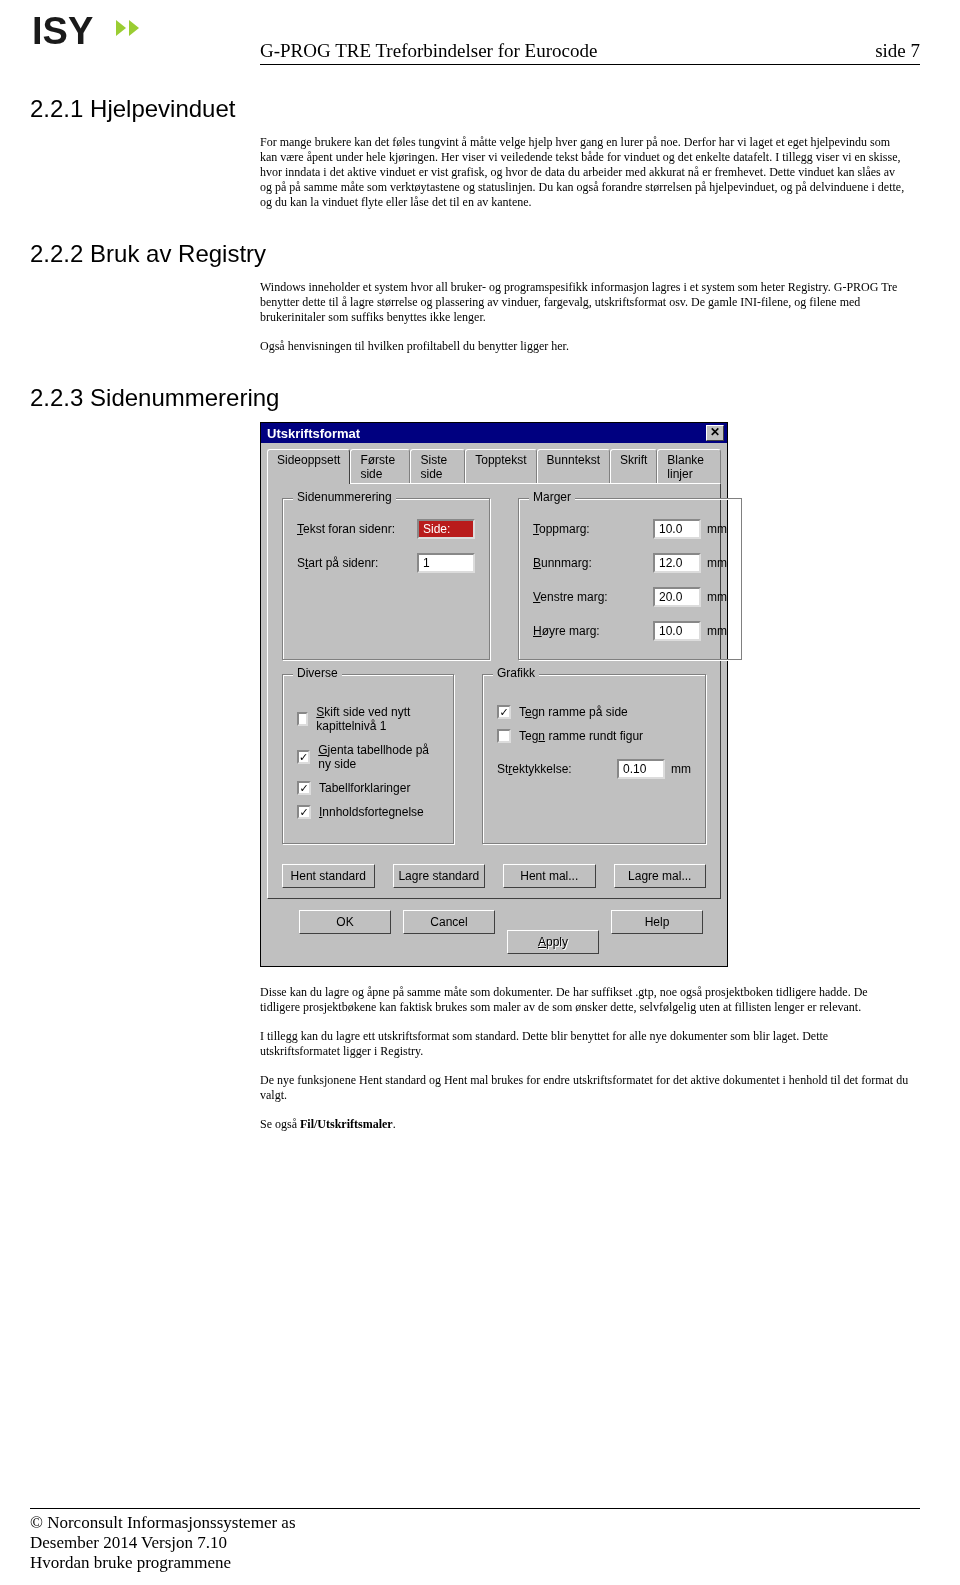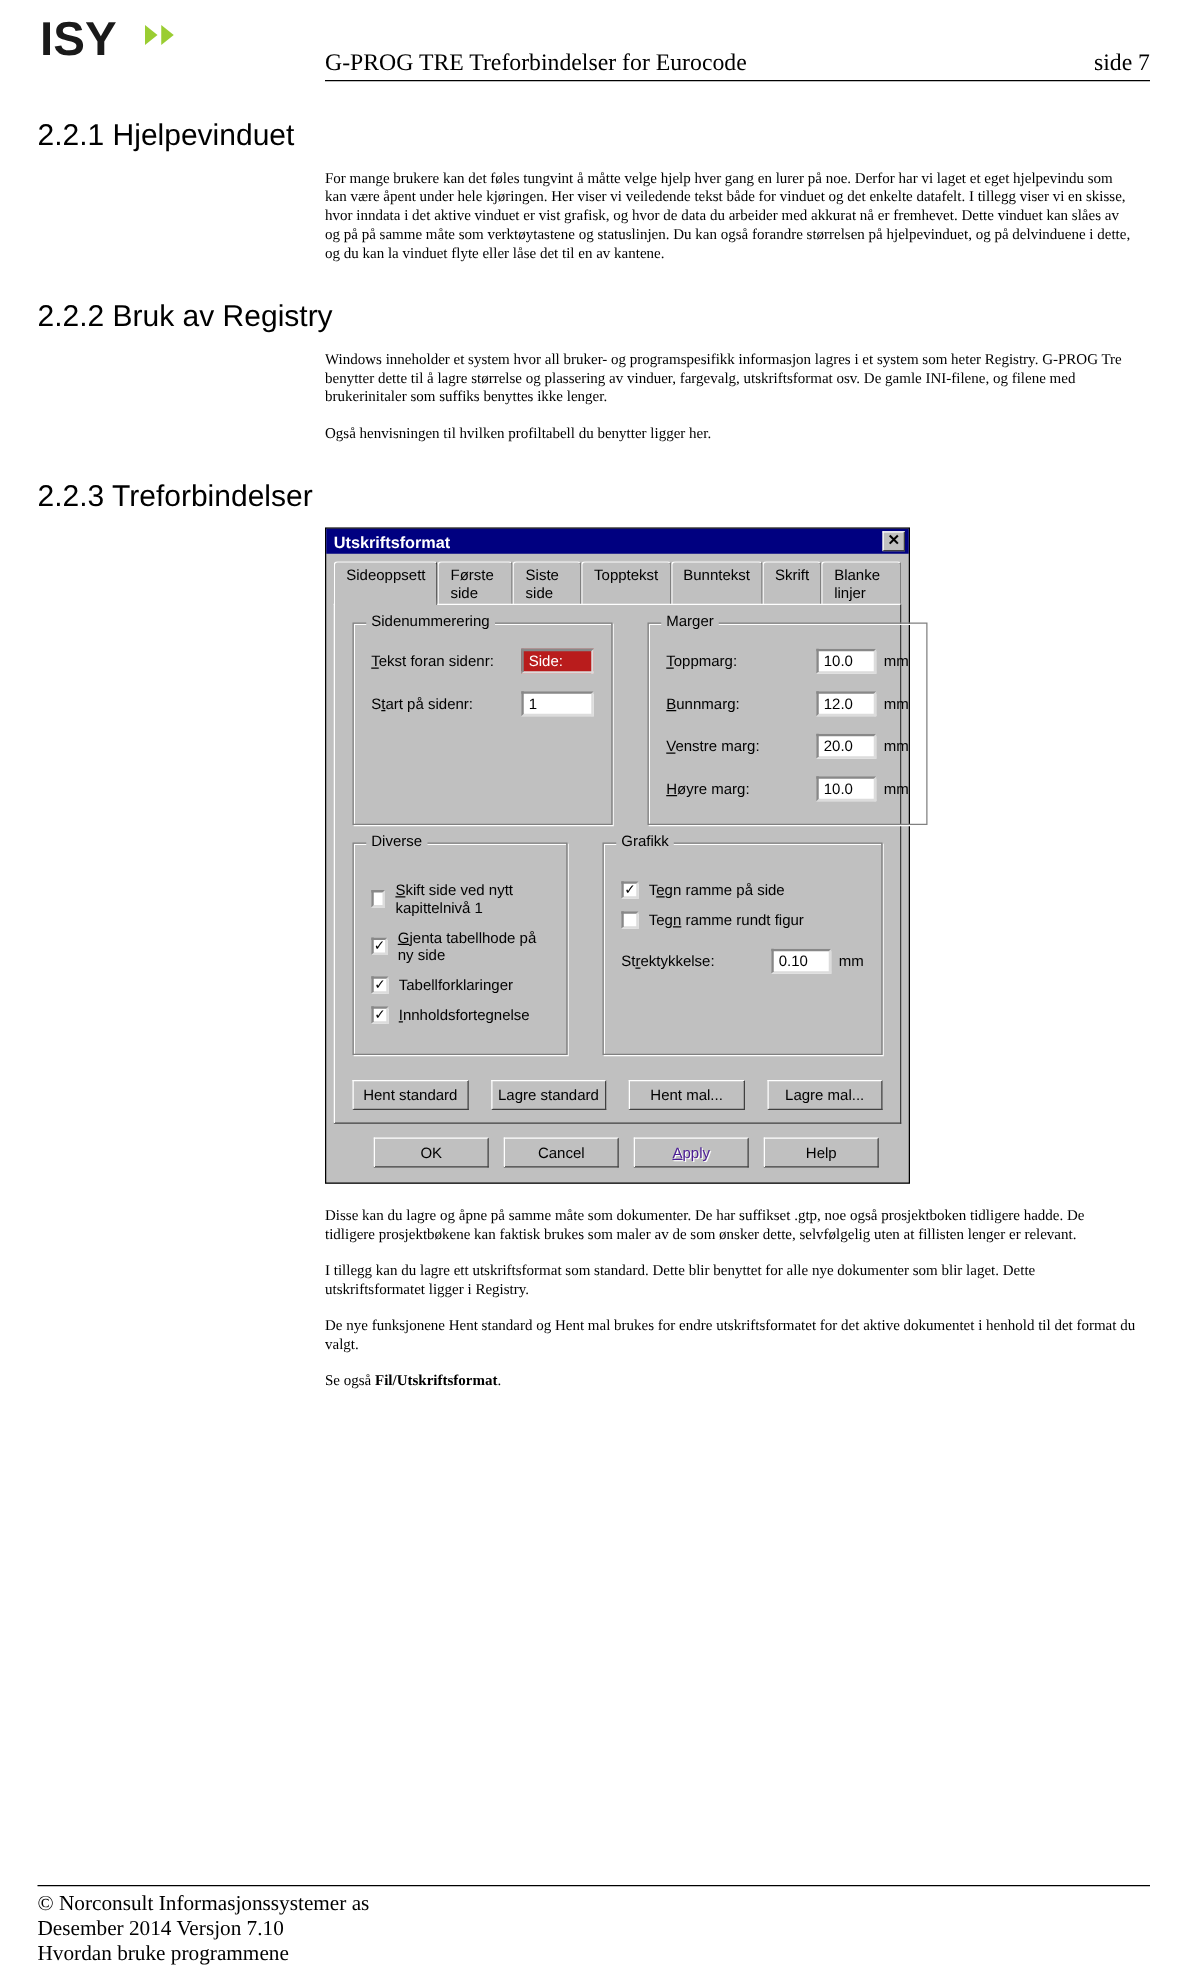--- a/index.html
+++ b/index.html
@@ -187,21 +187,21 @@
     font-size: 12px;
     cursor: pointer;
   }
   .main-btn-row {
     display: flex;
     gap: 12px;
     justify-content: flex-end;
     padding: 4px 24px 12px 12px;
   }
   .main-btn-row .w-btn { flex: 0 0 92px; }
-  .w-btn.disabled { color: #4c1d95; text-shadow: 1px 1px 0 #fff; }
+  .w-btn.disabled { color: #000000; text-shadow: 1px 1px 0 #fff; margin-top: 20px; }
 
   .footer {
     position: absolute;
     bottom: 12px;
     left: 30px;
     right: 40px;
     border-top: 1.5px solid #000;
     display: flex;
     justify-content: space-between;
     font-size: 17px;
@@ -231,21 +231,21 @@
   <div class="body-block">
     <p>For mange brukere kan det føles tungvint å måtte velge hjelp hver gang en lurer på noe. Derfor har vi laget et eget hjelpevindu som kan være åpent under hele kjøringen. Her viser vi veiledende tekst både for vinduet og det enkelte datafelt. I tillegg viser vi en skisse, hvor inndata i det aktive vinduet er vist grafisk, og hvor de data du arbeider med akkurat nå er fremhevet. Dette vinduet kan slåes av og på på samme måte som verktøytastene og statuslinjen. Du kan også forandre størrelsen på hjelpevinduet, og på delvinduene i dette, og du kan la vinduet flyte eller låse det til en av kantene.</p>
   </div>
 
   <div class="section-title">2.2.2 Bruk av Registry</div>
   <div class="body-block">
     <p>Windows inneholder et system hvor all bruker- og programspesifikk informasjon lagres i et system som heter Registry. G-PROG Tre benytter dette til å lagre størrelse og plassering av vinduer, fargevalg, utskriftsformat osv. De gamle INI-filene, og filene med brukerinitaler som suffiks benyttes ikke lenger.</p>
     <p>Også henvisningen til hvilken profiltabell du benytter ligger her.</p>
   </div>
 
-  <div class="section-title">2.2.3 Treforbindelser</div>
+  <div class="section-title">2.2.3 Sidenummerering</div>
 
   <div class="dialog">
     <div class="dlg-title">
       <span>Utskriftsformat</span>
       <span class="dlg-close">✕</span>
     </div>
 
     <div class="tabs">
       <div class="tab active">Sideoppsett</div>
       <div class="tab">Første side</div>
@@ -348,21 +348,21 @@
       <button class="w-btn disabled"><span class="uline">A</span>pply</button>
       <button class="w-btn">Help</button>
     </div>
   </div>
 
   <div class="body-block">
     <p>Disse kan du lagre og åpne på samme måte som dokumenter. De har suffikset .gtp, noe også prosjektboken tidligere hadde. De tidligere prosjektbøkene kan faktisk brukes som maler av de som ønsker dette, selvfølgelig uten at fillisten lenger er relevant.</p>
     <p>I tillegg kan du lagre ett utskriftsformat som standard. Dette blir benyttet for alle nye dokumenter som blir laget. Dette utskriftsformatet ligger i Registry.</p>
     <p>De nye funksjonene Hent standard og Hent mal brukes for endre utskriftsformatet for det aktive dokumentet i henhold til det format du valgt.</p>
     <p>
-      <span>Se også </span><b>Fil/Utskriftsformat</b><span>.</span>
+      <span>Se også </span><b>Fil/Utskriftsmaler</b><span>.</span>
     </p>
   </div>
 </div>
 
 <div class="footer">
   <span>© Norconsult Informasjonssystemer as</span>
   <span>Desember 2014 Versjon 7.10</span>
   <span>Hvordan bruke programmene</span>
 </div>
 

